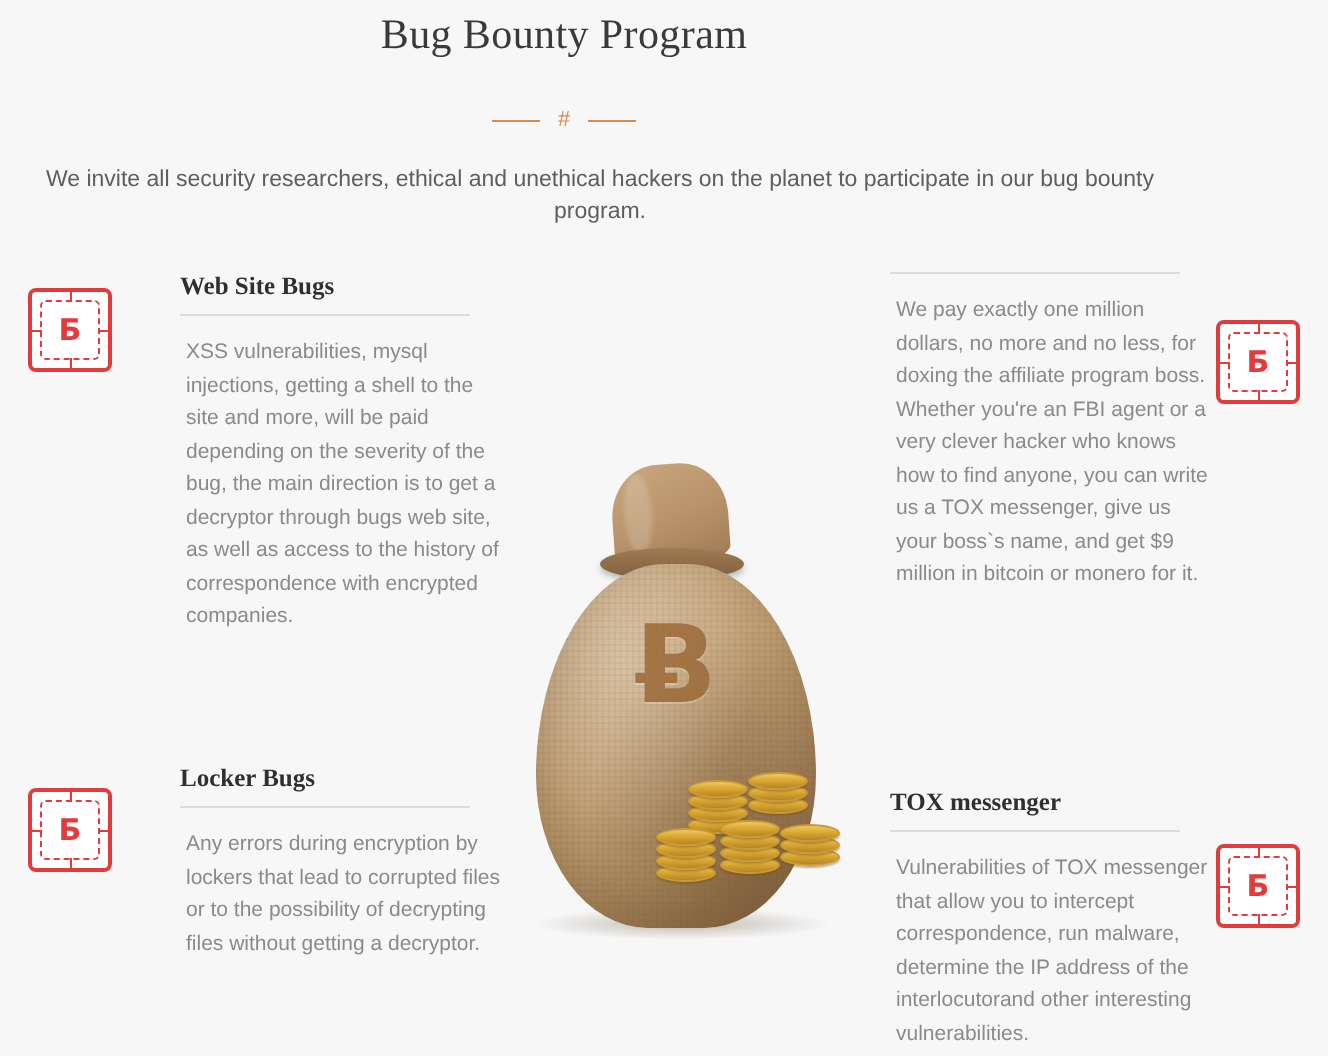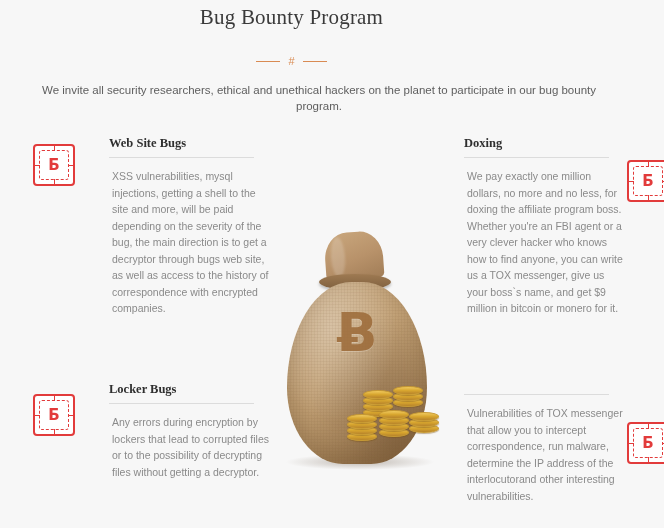--- a/index.html
+++ b/index.html
@@ -13,21 +13,20 @@
     font-family: "Liberation Sans", sans-serif;
     color: #555;
     overflow: hidden;
     position: relative;
   }
   .page {
     width: 564px;
     height: 528px;
     position: relative;
     background: #f7f7f7;
-    padding-left: 19px;
   }
   .title {
     text-align: center;
     font-size: 21px;
     font-weight: normal;
     color: #3a3a3a;
     margin: 0;
     padding-top: 5px;
     letter-spacing: 0.2px;
     font-family: "Liberation Serif", serif;
@@ -299,26 +298,26 @@
       <p class="block-body">Any errors during encryption by lockers that lead to corrupted files or to the possibility of decrypting files without getting a decryptor.</p>
     </div>
 
     <div class="col col-left" id="block-website">
       <div class="block-heading">Web Site Bugs</div>
       <div class="block-rule"></div>
       <p class="block-body">XSS vulnerabilities, mysql injections, getting a shell to the site and more, will be paid depending on the severity of the bug, the main direction is to get a decryptor through bugs web site, as well as access to the history of correspondence with encrypted companies.</p>
     </div>
 
     <div class="col col-right" id="block-doxing">
-      <div class="block-heading">Doxing</div>
       <div class="block-rule"></div>
       <p class="block-body">We pay exactly one million dollars, no more and no less, for doxing the affiliate program boss. Whether you're an FBI agent or a very clever hacker who knows how to find anyone, you can write us a TOX messenger, give us your boss`s name, and get $9 million in bitcoin or monero for it.</p>
     </div>
 
     <div class="col col-right" id="block-tox">
+      <div class="block-heading">TOX messenger</div>
       <div class="block-rule"></div>
       <p class="block-body">Vulnerabilities of TOX messenger that allow you to intercept correspondence, run malware, determine the IP address of the interlocutorand other interesting vulnerabilities.</p>
     </div>
 
     <div class="bag-wrap">
       <div class="bag-shadow"></div>
       <div class="bag-neck"></div>
       <div class="bag-tie"></div>
       <div class="bag-body">
         <div class="bag-texture"></div>

